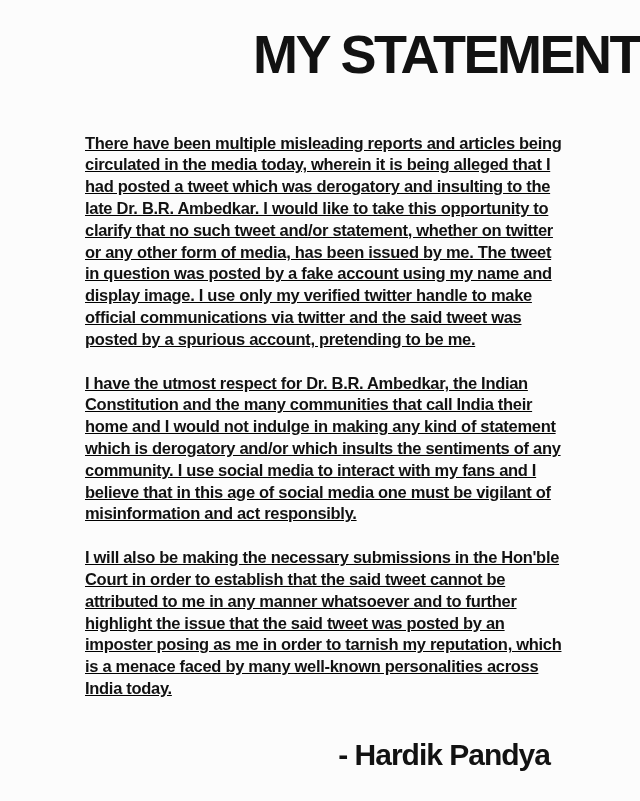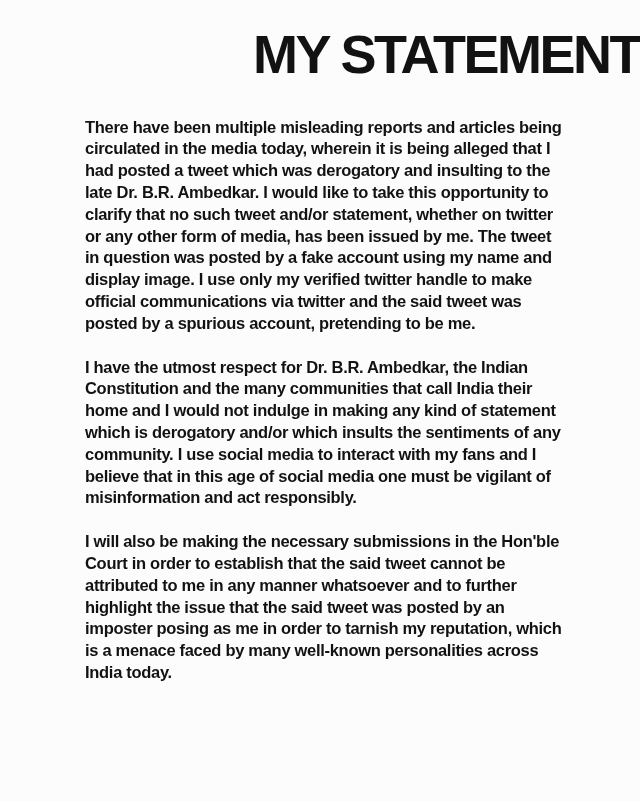--- a/index.html
+++ b/index.html
@@ -22,21 +22,22 @@
   .title {
     margin: 26px 0 0 0;
     text-align: right;
     font-size: 54px;
     line-height: 1.05;
     font-weight: 800;
     letter-spacing: -2.5px;
     color: var(--text, #121212);
   }
   .body-text {
-    margin: 34px 78px 0 85px;
+    margin: 50px 78px 0 85px;
+    text-decoration: underline;
   }
   .statement-para {
     margin: 0 0 22px 0;
     font-size: 16.5px;
     line-height: 21.8px;
     font-weight: 700;
     letter-spacing: -0.3px;
     color: var(--text, #121212);
     text-align: left;
   }
@@ -55,14 +56,15 @@
 <div class="page">
 
   <h1 class="title">MY STATEMENT</h1>
 
   <div class="body-text">
     <p class="statement-para">There have been multiple misleading reports and articles being circulated in the media today, wherein it is being alleged that I had posted a tweet which was derogatory and insulting to the late Dr. B.R. Ambedkar. I would like to take this opportunity to clarify that no such tweet and/or statement, whether on twitter or any other form of media, has been issued by me. The tweet in question was posted by a fake account using my name and display image. I use only my verified twitter handle to make official communications via twitter and the said tweet was posted by a spurious account, pretending to be me.</p>
     <p class="statement-para">I have the utmost respect for Dr. B.R. Ambedkar, the Indian Constitution and the many communities that call India their home and I would not indulge in making any kind of statement which is derogatory and/or which insults the sentiments of any community. I use social media to interact with my fans and I believe that in this age of social media one must be vigilant of misinformation and act responsibly.</p>
     <p class="statement-para">I will also be making the necessary submissions in the Hon'ble Court in order to establish that the said tweet cannot be attributed to me in any manner whatsoever and to further highlight the issue that the said tweet was posted by an imposter posing as me in order to tarnish my reputation, which is a menace faced by many well-known personalities across India today.</p>
   </div>
 
+  <div class="signature">- Hardik Pandya</div>
 
 </div>
 
 </body></html>

